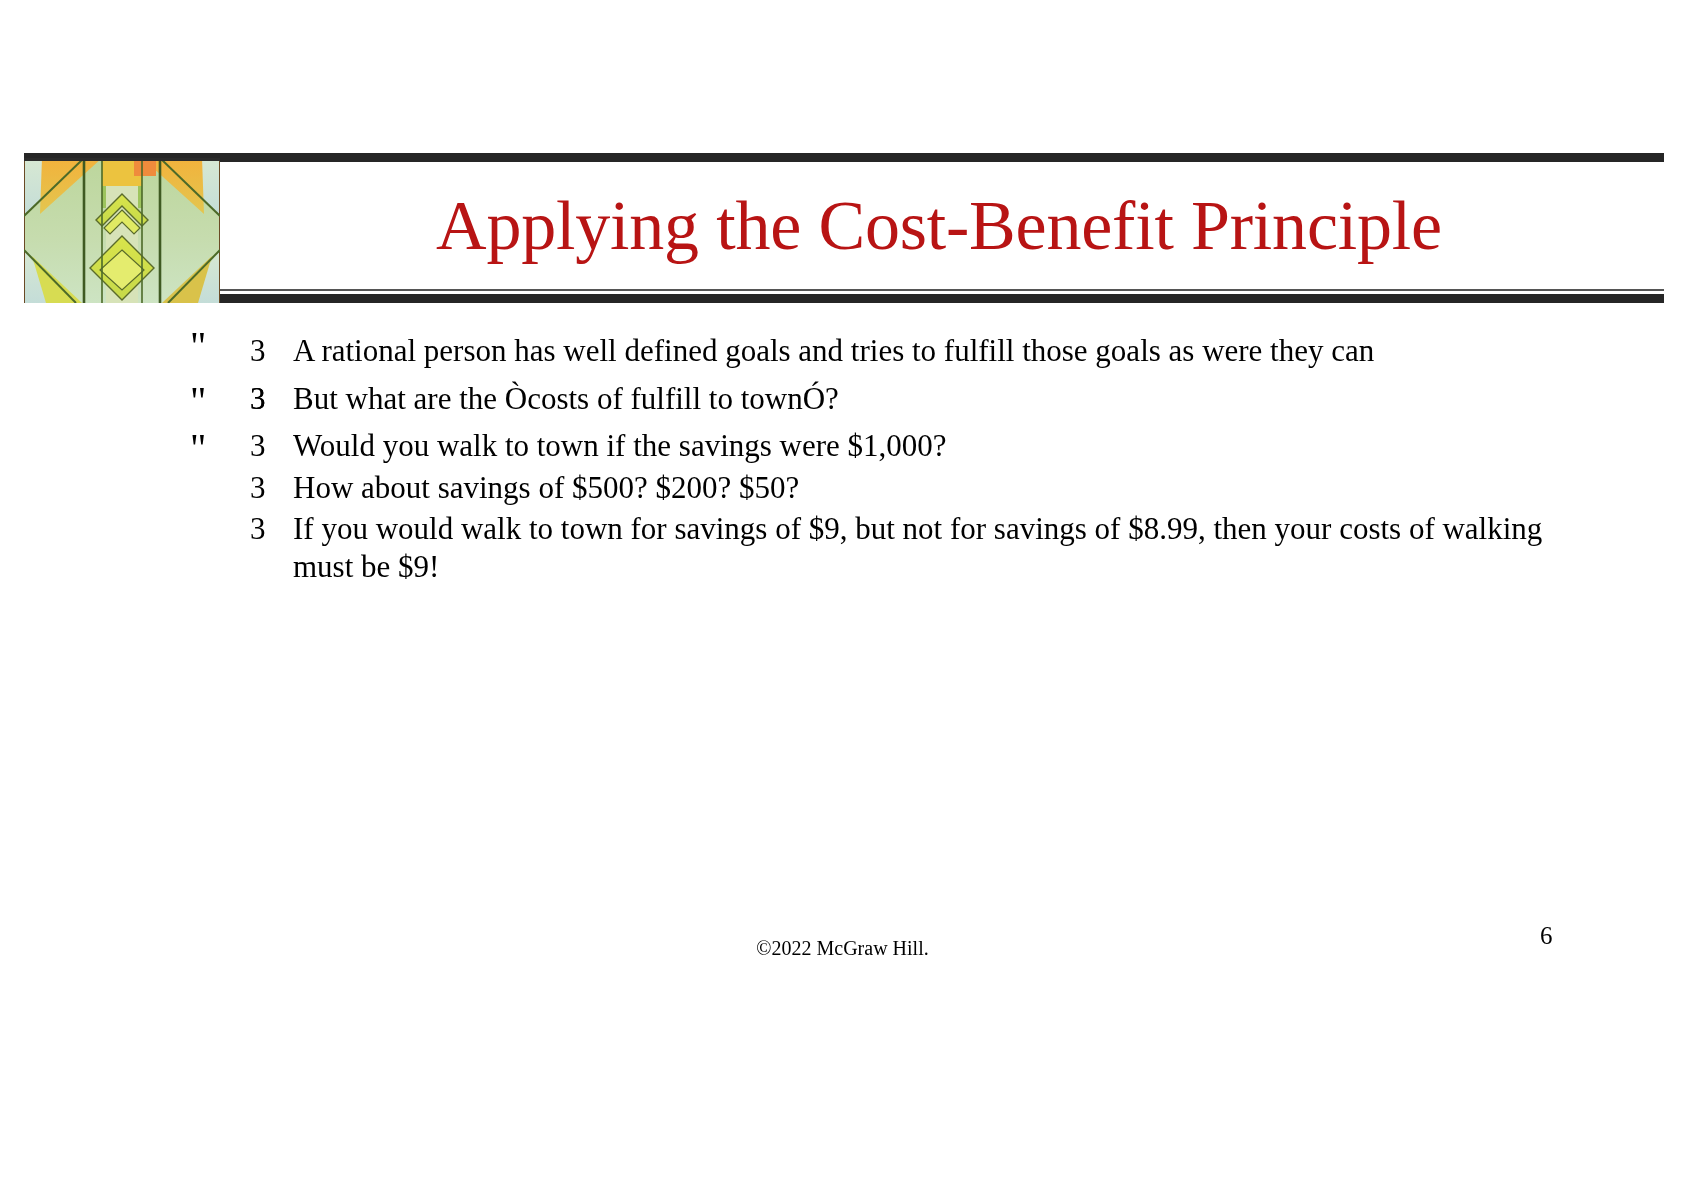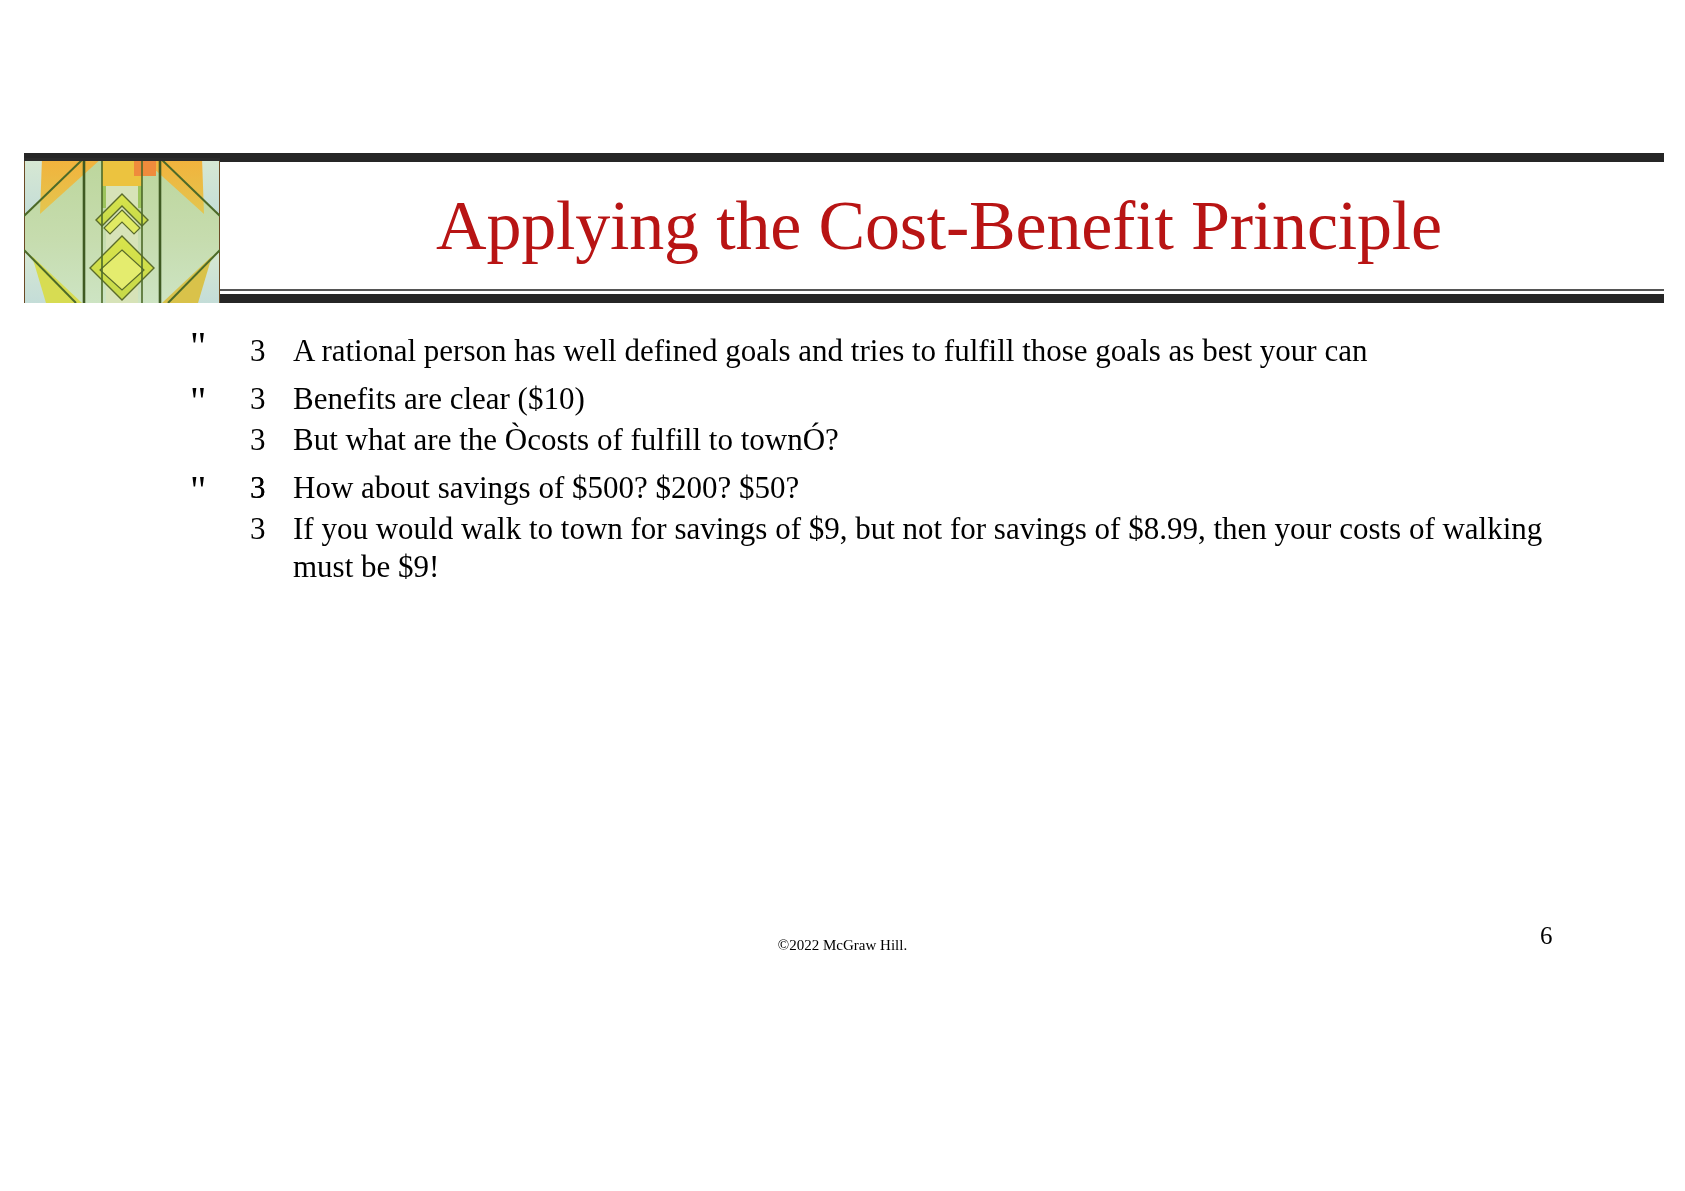--- a/index.html
+++ b/index.html
@@ -122,21 +122,21 @@
   }
   .lvl2.tight { margin-top: 4px; }
 
   
   .footer-copyright {
     position: absolute;
     left: 0;
     top: 937px;
     width: 1685px;
     text-align: center;
-    font-size: 15px;
+    font-size: 20px;
     font-family: "Liberation Serif", "DejaVu Serif", serif;
     color: #000000;
   }
   .page-number {
     position: absolute;
     left: 1540px;
     top: 922px;
     width: 60px;
     text-align: left;
     font-size: 25px;
@@ -219,40 +219,40 @@
     <div class="slide-title">Applying the Cost-Benefit Principle</div>
   </div>
 
   <div class="body-area">
 
     <div class="lvl1">
       <span class="marker">"</span>
     </div>
     <div class="lvl2">
       <span class="marker">3</span>
-      <span>A rational person has well defined goals and tries to fulfill those goals as best your can</span>
+      <span>A rational person has well defined goals and tries to fulfill those goals as were they can</span>
     </div>
 
     <div class="lvl1">
       <span class="marker">"</span>
     </div>
     <div class="lvl2">
       <span class="marker">3</span>
-      <span>Benefits are clear ($10)</span>
     </div>
     <div class="lvl2 tight">
       <span class="marker">3</span>
       <span>But what are the Òcosts of fulfill to townÓ?</span>
     </div>
 
     <div class="lvl1">
       <span class="marker">"</span>
     </div>
     <div class="lvl2">
       <span class="marker">3</span>
+      <span>Would you walk to town if the savings were $1,000?</span>
     </div>
     <div class="lvl2 tight">
       <span class="marker">3</span>
       <span>How about savings of $500? $200? $50?</span>
     </div>
     <div class="lvl2 tight">
       <span class="marker">3</span>
       <span>If you would walk to town for savings of $9, but not for savings of $8.99, then your costs of walking must be $9!</span>
     </div>
 

